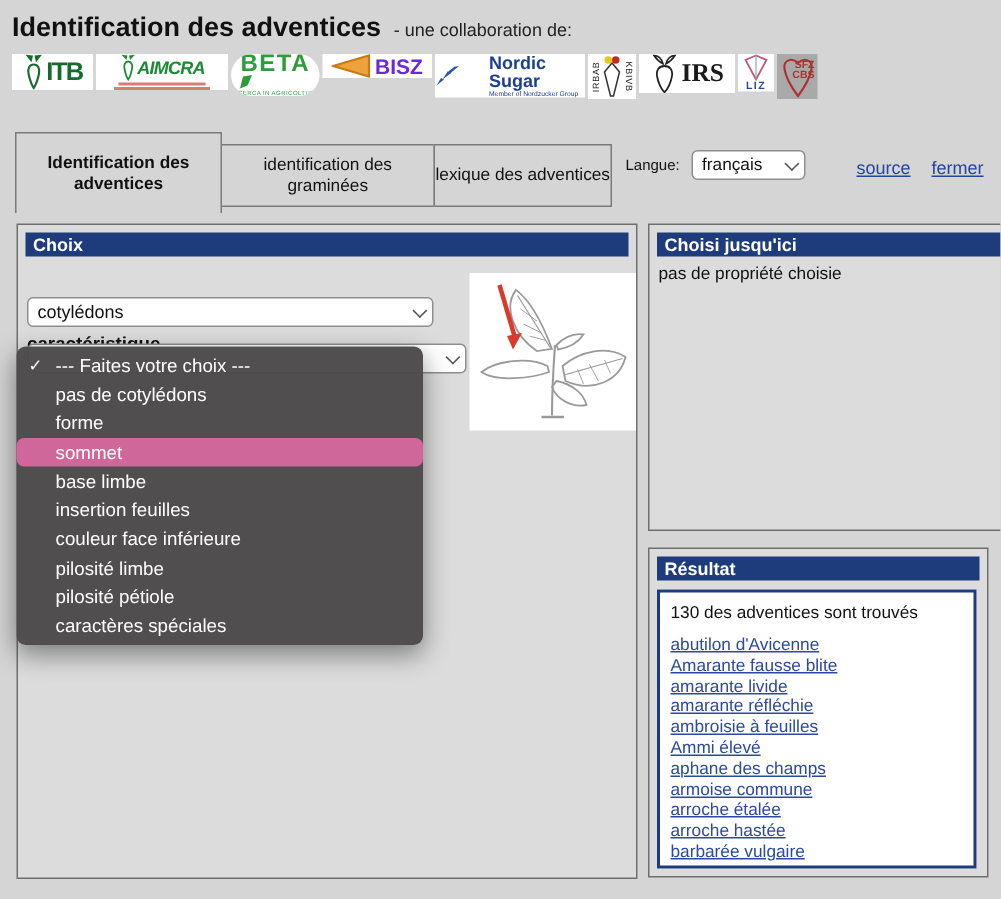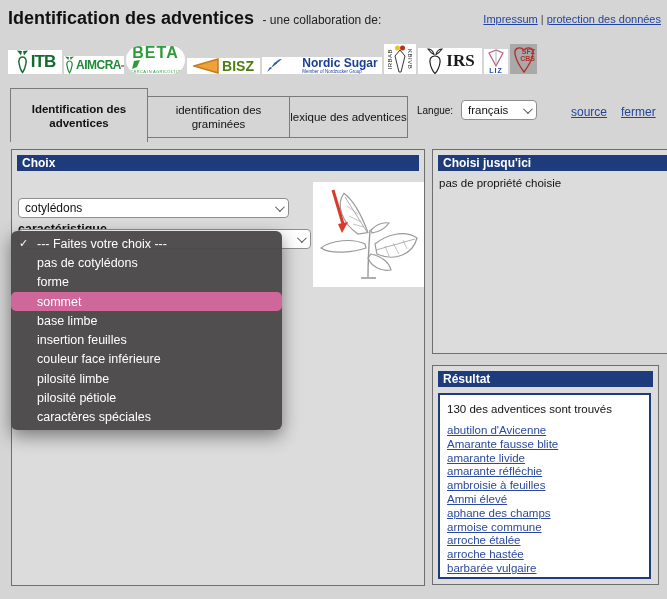--- a/index.html
+++ b/index.html
@@ -8,36 +8,36 @@
 
   
   .title-row{position:absolute;left:8px;top:8px;white-space:nowrap;}
   .page-title{font-size:18px;font-weight:bold;color:#111;}
   .page-subtitle{font-size:12px;color:#222;margin-left:4px;}
   .top-links{position:absolute;top:13px;right:6px;font-size:11px;color:#24449e;}
   .top-links a{color:#24449e;text-decoration:underline;cursor:pointer;}
   .top-links .sep{color:#444;margin:0 3px;text-decoration:none;}
 
   
-  .logos{position:absolute;left:8px;top:36px;height:38px;display:flex;gap:2px;align-items:flex-end;}
+  .logos{position:absolute;left:8px;top:36px;height:38px;display:flex;gap:2px;align-items:flex-start;}
   .logo{background:#fff;display:flex;align-items:center;justify-content:center;overflow:hidden;}
   .logo svg{display:block;}
   .logo-itb{width:54px;gap:1px;}
   .logo-itb .t{font-size:17px;font-weight:bold;color:#156b2e;letter-spacing:-1px;}
-  .logo-aimcra{width:60px;flex-direction:row;justify-content:center;}
+  .logo-aimcra{width:88px;flex-direction:column;justify-content:center;font-style:italic;}
   .logo-aimcra .row{display:flex;align-items:center;gap:1px;}
   .logo-aimcra .t{font-size:12px;font-weight:bold;color:#1d8a35;letter-spacing:-0.5px;}
   .fineprint{width:58px;height:2px;background:#c6534a;margin-top:1px;opacity:.75;}
   .fineprint.f2{width:64px;}
   .logo-beta{width:59px;flex-direction:column;justify-content:center;border-radius:17px;}
   .logo-beta .t{font-size:16px;color:#2f9c3c;letter-spacing:1px;font-weight:bold;line-height:14px;}
   .logo-beta .sub{font-size:4px;color:#2f9c3c;letter-spacing:.3px;}
   .logo-bisz{width:73px;gap:3px;}
-  .logo-bisz .t{font-size:14px;font-weight:bold;color:#4d7c0f;}
-  .logo-nordic{width:120px;gap:20px;}
+  .logo-bisz .t{font-size:14px;font-weight:bold;color:#6d28d9;}
+  .logo-nordic{width:100px;gap:20px;}
   .logo-nordic .txt{display:flex;flex-direction:column;}
   .logo-nordic .t{font-size:12px;font-weight:bold;color:#1b3f94;line-height:12px;}
   .logo-nordic .sub{font-size:4.5px;color:#1b3f94;}
   .logo-irbab{width:32px;gap:0;}
   .vtext{font-size:6px;color:#222;letter-spacing:.5px;writing-mode:vertical-rl;}
   .vtext.up{transform:rotate(180deg);}
   .logo-irs{width:64px;gap:1px;}
   .logo-irs .t{font-family:"Liberation Serif",serif;font-size:17px;font-weight:bold;color:#1a1a1a;}
   .logo-liz{width:24px;flex-direction:column;justify-content:center;}
   .logo-liz .t{font-size:7px;font-weight:bold;color:#2a4a9e;letter-spacing:1px;}
@@ -96,23 +96,20 @@
 </style>
 </head>
 <body>
 
 <div class="page">
 
   <div class="title-row">
     <span class="page-title">Identification des adventices</span>
     <span class="page-subtitle">- une collaboration de:</span>
   </div>
-  <div class="top-links">
-    <a>Impressum</a><span class="sep">|</span><a>protection des données</a>
-  </div>
 
   <div class="logos">
     <div class="logo logo-itb">
       <span>
           <svg width="15" height="24" viewBox="0 0 15 24">
             <path d="M7.5 7 C4.5 7 3.4 10 4 13 C4.6 17 6.6 21.5 7.5 22.7 C8.4 21.5 10.4 17 11 13 C11.6 10 10.5 7 7.5 7 Z" fill="#fff" stroke="#156b2e" stroke-width="1.4"></path>
             <path d="M2 0.5 L6 5.5 L7 1 Z" fill="#156b2e"></path>
             <path d="M13 0.5 L9 5.5 L8 1 Z" fill="#156b2e"></path>
           </svg>
         </span>

